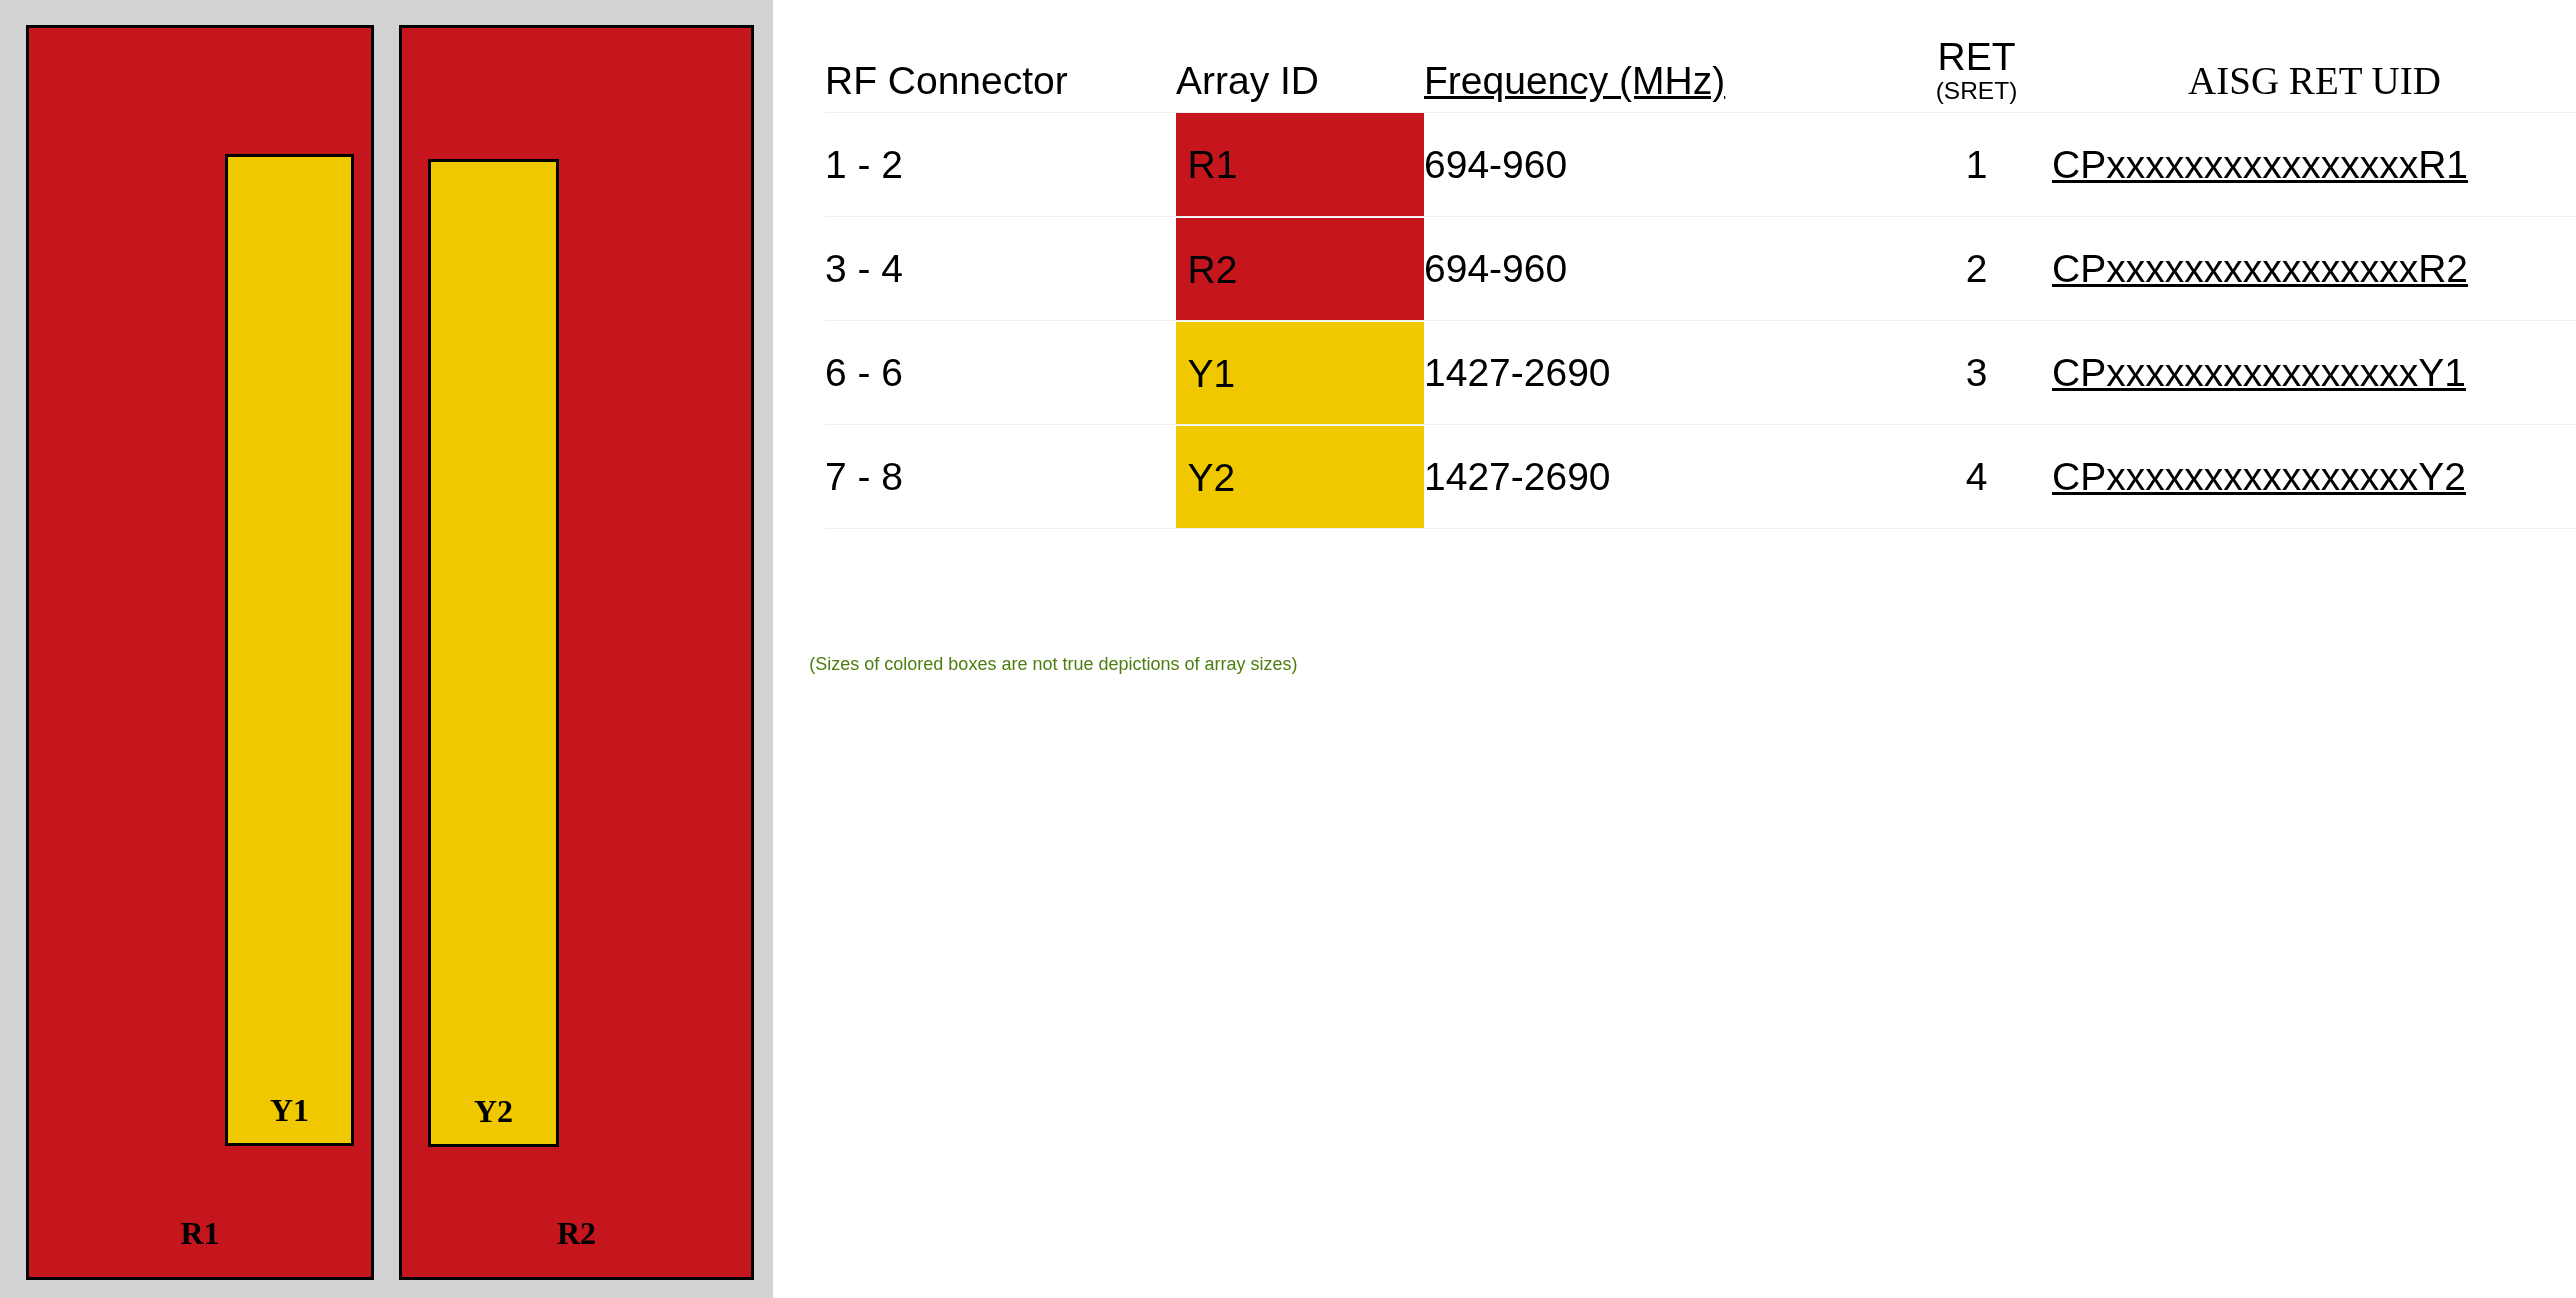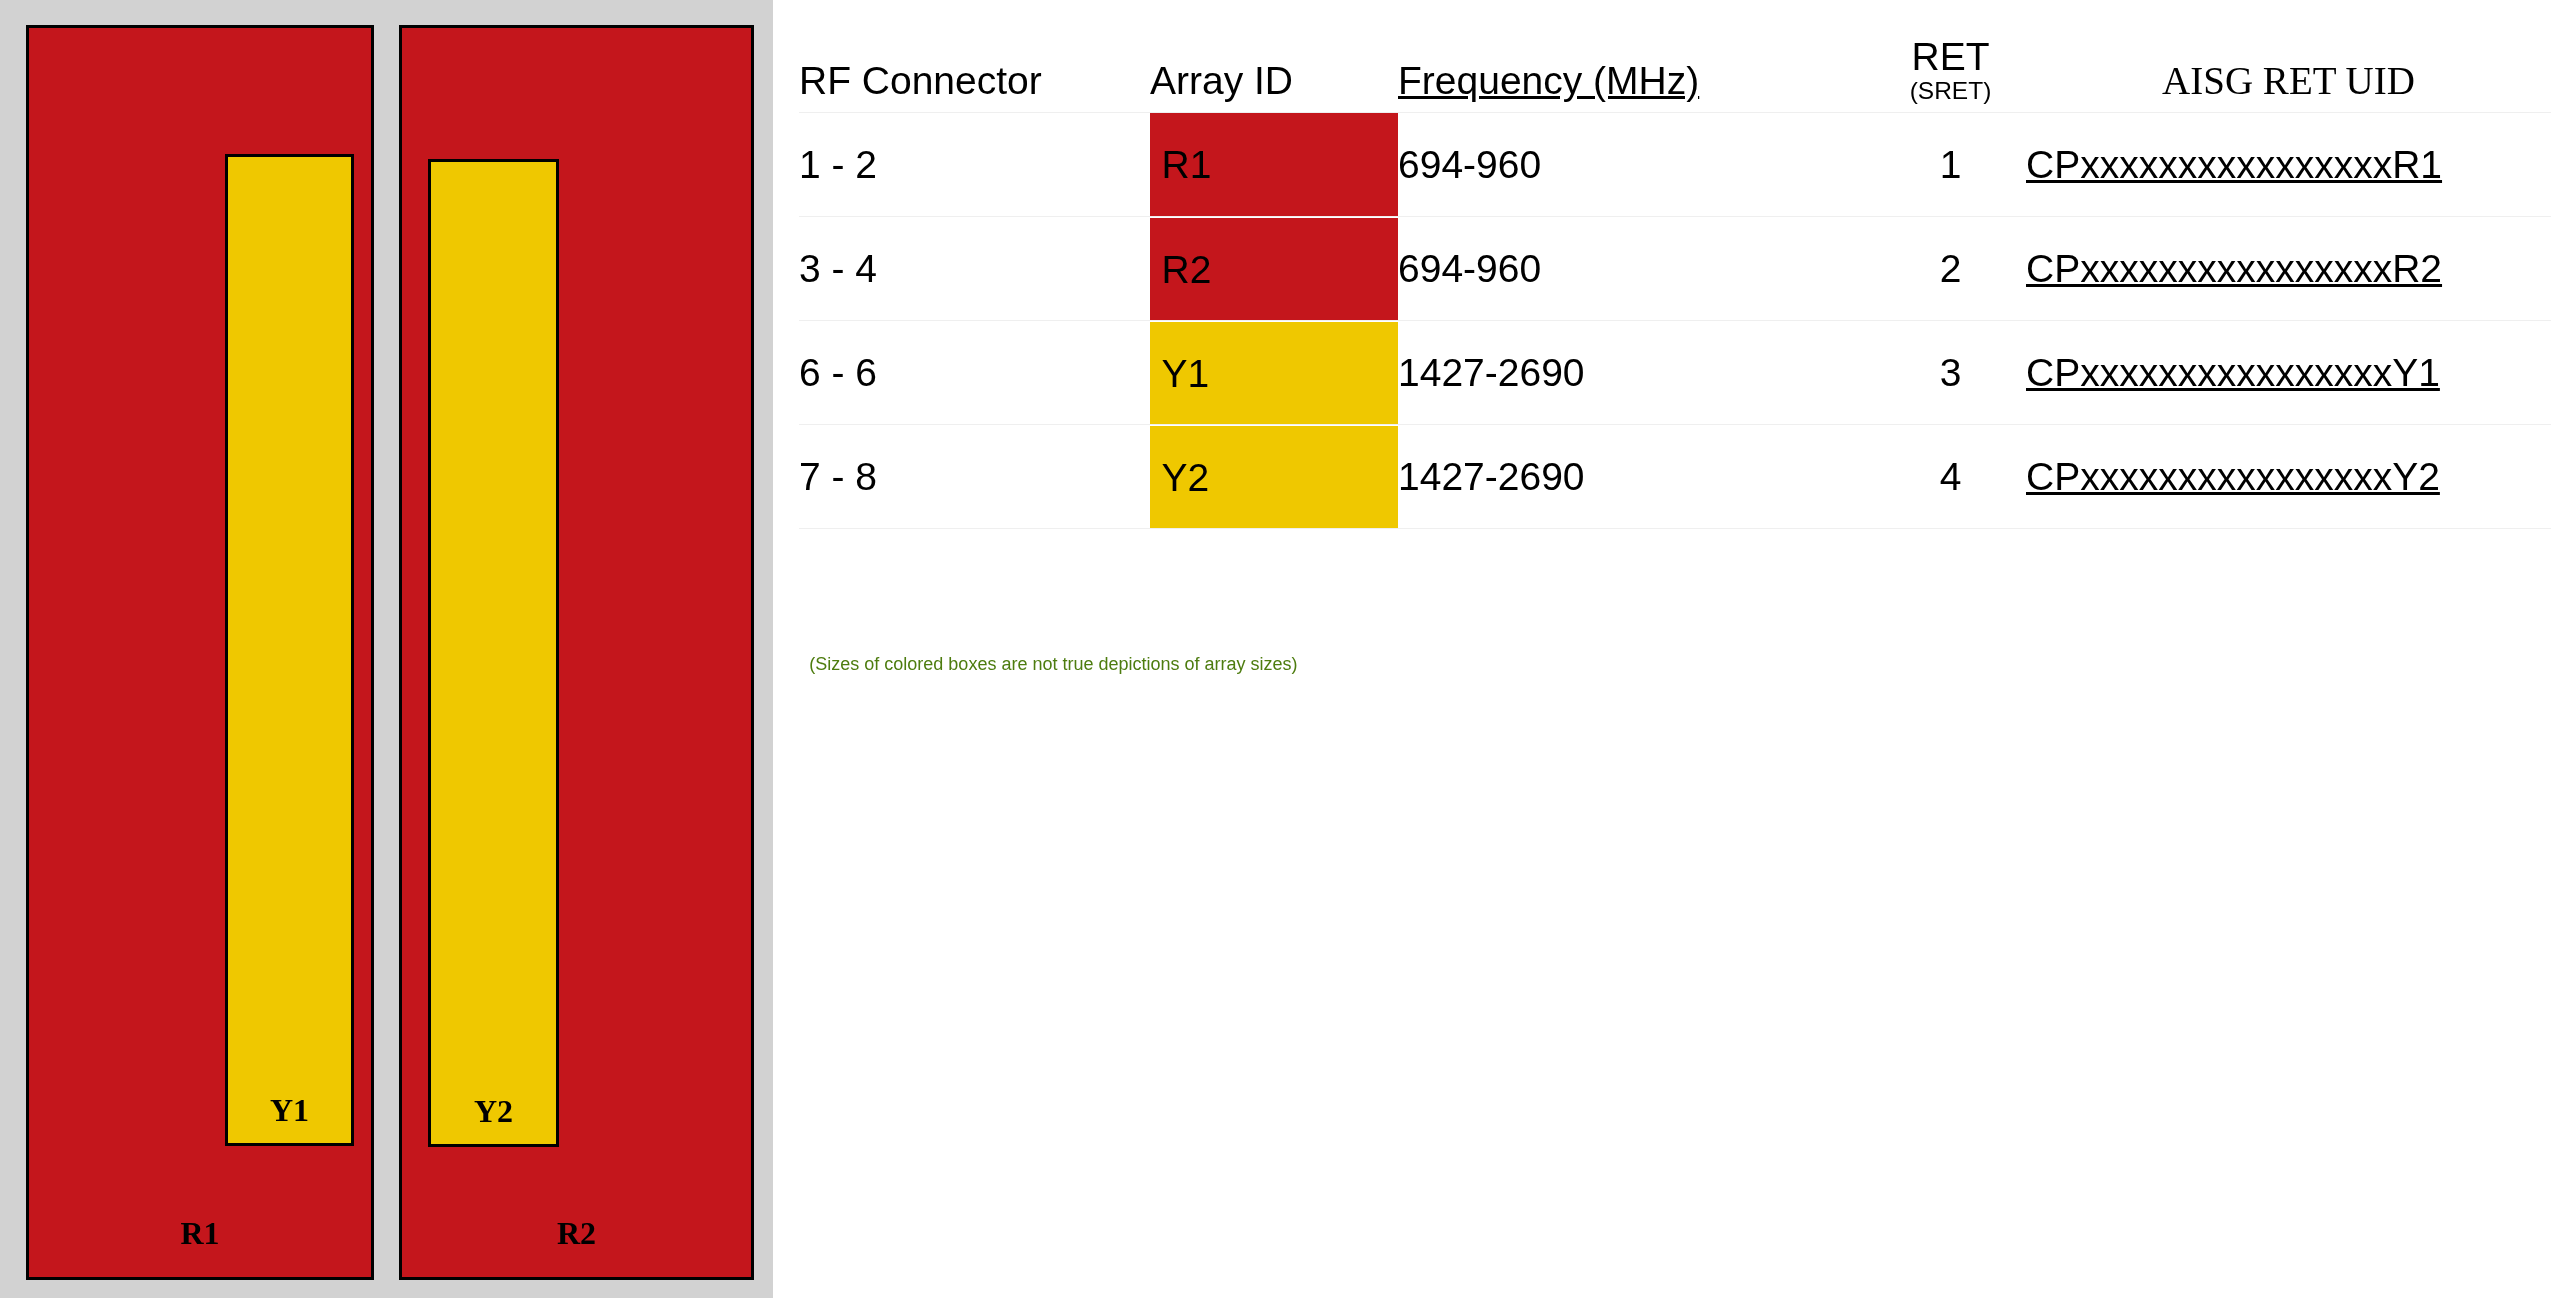--- a/index.html
+++ b/index.html
@@ -60,20 +60,21 @@
   
   #table-panel{
     position:absolute;
     left:799px; top:0;
     width:1752px; height:1298px;
   }
   table.spec{
     width:1752px;
     border-collapse:collapse;
     table-layout:fixed;
+    margin-left:26px;
   }
   table.spec col.c-conn{ width:351px; }
   table.spec col.c-arr { width:248px; }
   table.spec col.c-freq{ width:477px; }
   table.spec col.c-ret { width:151px; }
   table.spec col.c-uid { width:525px; }
 
   table.spec th{
     font-weight:normal;
     font-size:39px;

